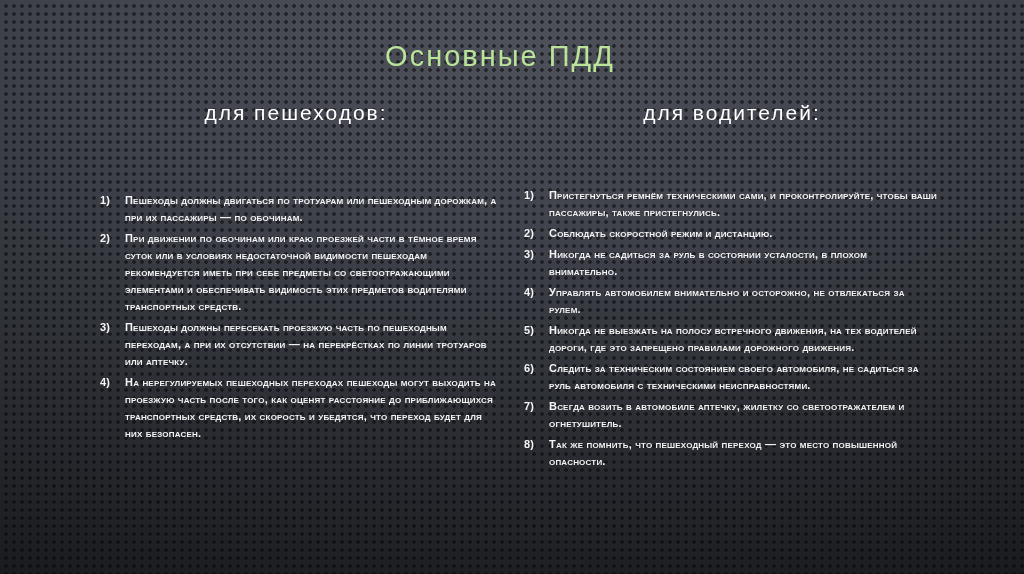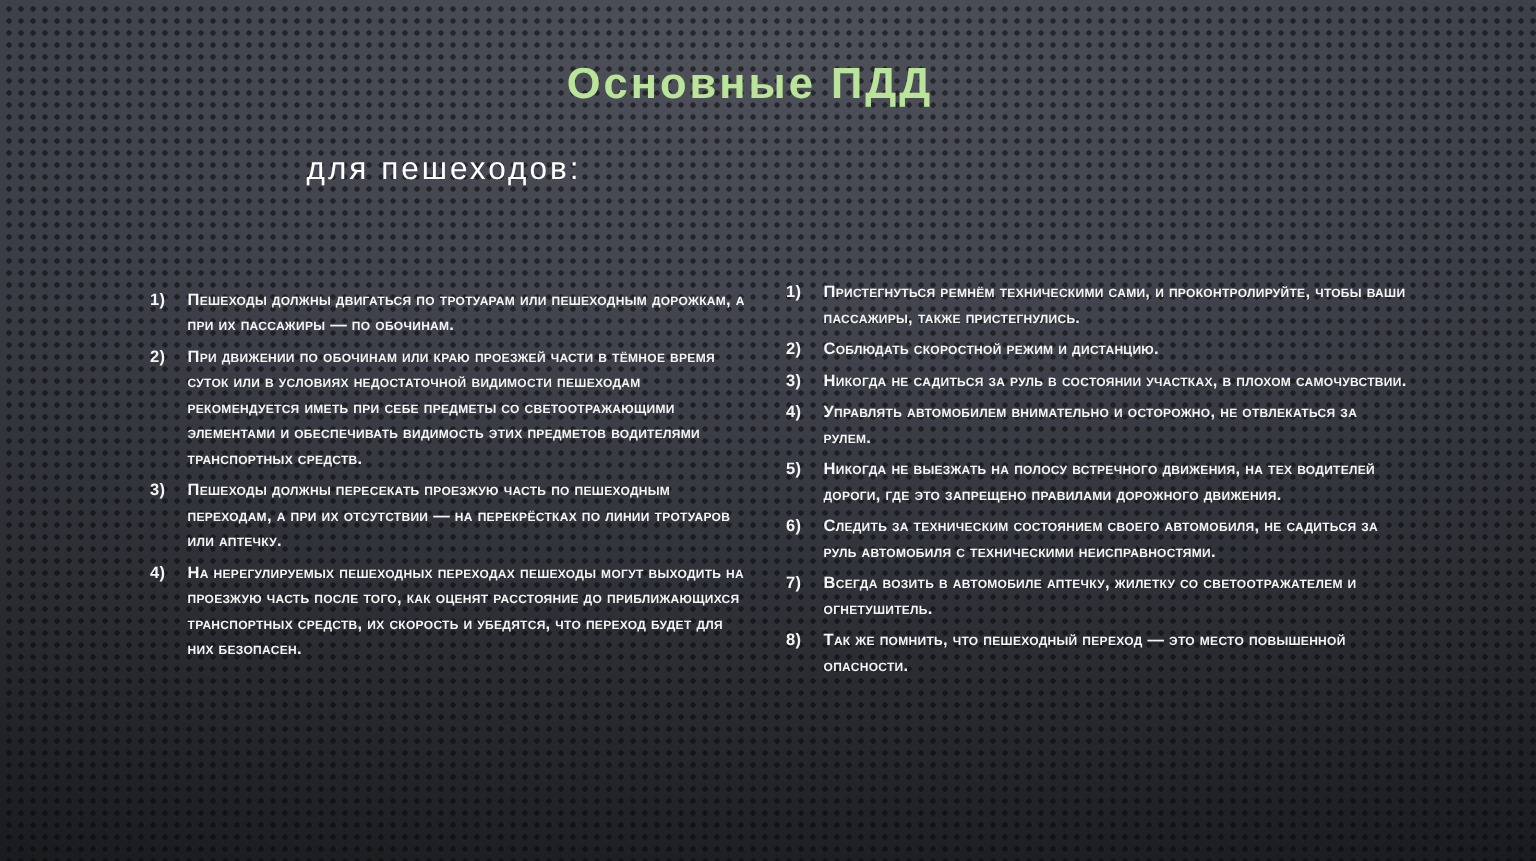--- a/index.html
+++ b/index.html
@@ -17,21 +17,21 @@
         rgba(0,0,0,0.72) 100%);
     background-size:8px 8px, 100% 100%;
     background-position:2px 2px, 0 0;
     font-family:"Liberation Sans", sans-serif;
   }
   .slide-title{
     position:absolute;top:40px;left:0;width:1000px;
     text-align:center;
     color:#b9e49a;
     font-size:29px;
-    font-weight:700;
+    font-weight:400;
     letter-spacing:2px;
   }
   .col-header{
     position:absolute;top:101px;
     text-align:center;
     color:#ffffff;
     font-size:21px;
     font-weight:400;
     letter-spacing:2px;
   }
@@ -53,20 +53,21 @@
   .rules .txt{flex:1;font-variant:small-caps;}
 </style>
 </head>
 <body>
 
 <div class="slide">
 
   <div class="slide-title">Основные ПДД</div>
 
   <div class="col-header left">для пешеходов:</div>
+  <div class="col-header right">для водителей:</div>
 
   <ol class="rules left">
     <li>
       <span class="num">1)</span>
       <span class="txt">Пешеходы должны двигаться по тротуарам или пешеходным дорожкам, а при их пассажиры — по обочинам.</span>
     </li>
     <li>
       <span class="num">2)</span>
       <span class="txt">При движении по обочинам или краю проезжей части в тёмное время суток или в условиях недостаточной видимости пешеходам рекомендуется иметь при себе предметы со светоотражающими элементами и обеспечивать видимость этих предметов водителями транспортных средств.</span>
     </li>
@@ -84,21 +85,21 @@
     <li>
       <span class="num">1)</span>
       <span class="txt">Пристегнуться ремнём техническими сами, и проконтролируйте, чтобы ваши пассажиры, также пристегнулись.</span>
     </li>
     <li>
       <span class="num">2)</span>
       <span class="txt">Соблюдать скоростной режим и дистанцию.</span>
     </li>
     <li>
       <span class="num">3)</span>
-      <span class="txt">Никогда не садиться за руль в состоянии участках, в плохом самочувствии.</span>
+      <span class="txt">Никогда не садиться за руль в состоянии усталости, в плохом внимательно.</span>
     </li>
     <li>
       <span class="num">4)</span>
       <span class="txt">Управлять автомобилем внимательно и осторожно, не отвлекаться за рулем.</span>
     </li>
     <li>
       <span class="num">5)</span>
       <span class="txt">Никогда не выезжать на полосу встречного движения, на тех водителей дороги, где это запрещено правилами дорожного движения.</span>
     </li>
     <li>

